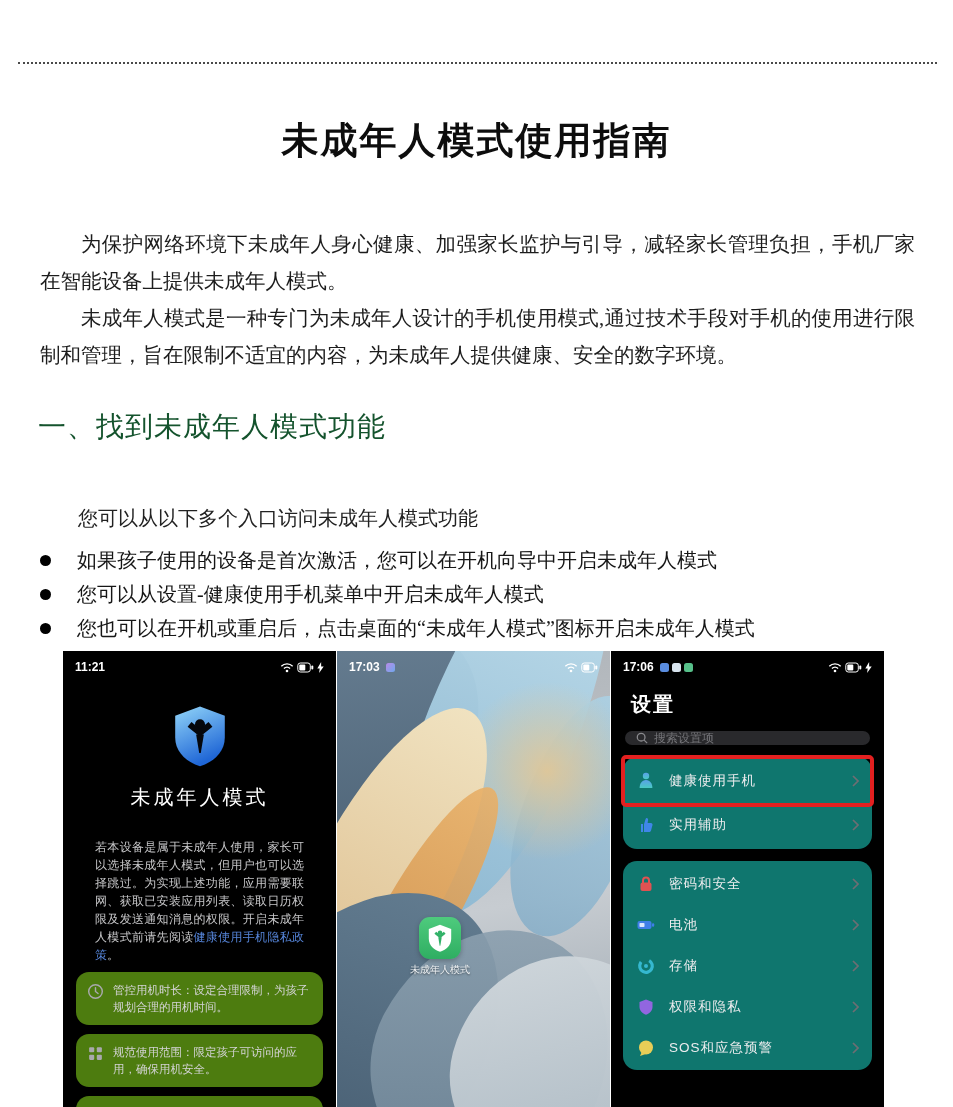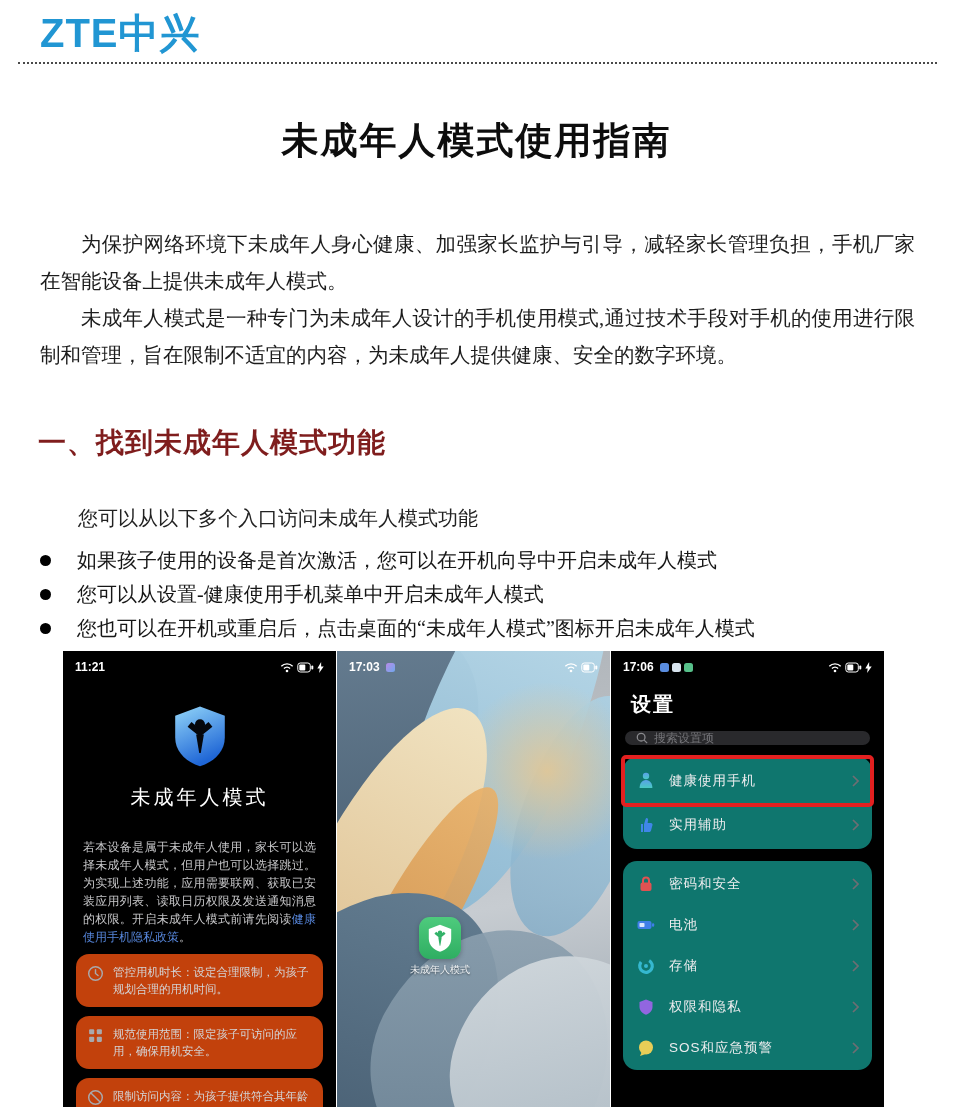--- a/index.html
+++ b/index.html
@@ -17,23 +17,23 @@
   .dotted { position:absolute; left:18px; right:16px; top:62px; border-top:2px dotted #4a4a4a; }
   
   .doc-title {
     position:absolute; left:0; right:0; top:116px; text-align:center;
     font-family:"Liberation Sans", sans-serif; font-weight:bold;
     font-size:37px; color:#0d0d0d; letter-spacing:2px;
   }
   .intro { position:absolute; left:40px; right:38px; top:226px; font-size:20.5px; line-height:37px; color:#1c1c1c; }
   .intro p { text-indent:2em; text-align:justify; }
   .section {
-    position:absolute; left:38px; top:424px;
-    font-family:"Liberation Sans", sans-serif; font-weight:bold;
-    font-size:28px; color:#7f1d1d; letter-spacing:1px;
+    position:absolute; left:38px; top:408px;
+    font-family:"Liberation Sans", sans-serif; font-weight:normal;
+    font-size:28px; color:#14532d; letter-spacing:1px;
   }
   .lead { position:absolute; left:78px; top:505px; font-size:20px; color:#222; }
   .bullets { position:absolute; left:38px; right:40px; top:547px; list-style:none; }
   .bullets li { display:flex; align-items:flex-start; font-size:20px; line-height:27px; margin-bottom:7px; color:#161616; }
   .dot { flex:0 0 11px; width:11px; height:11px; border-radius:50%; background:#000; margin:8px 26px 0 2px; }
   
   .phones { position:absolute; left:63px; top:651px; width:821px; display:flex; gap:1px; }
   .phone { position:relative; width:273px; height:470px; overflow:hidden; background:#000; flex:0 0 273px; }
   .p-status {
     position:relative; z-index:5; height:24px; display:flex; align-items:center;
@@ -45,27 +45,27 @@
   .mini-ics { display:flex; gap:3px; margin-left:6px; }
   .mini-ics i { width:9px; height:9px; border-radius:2.5px; display:block; }
   .time-wrap { display:flex; align-items:center;font-weight:bold; }
   
   .shield-wrap { margin:30px auto 0; width:56px; }
   .p1-title {
     margin-top:13px; text-align:center; color:#fff; font-size:20px; letter-spacing:3px;
     font-family:"Liberation Sans", sans-serif;
   }
   .p1-desc {
-    margin:27px 20px 0; font-size:12px; line-height:18px; color:#c7c7c9;
+    margin:27px 32px 0; font-size:12px; line-height:18px; color:#c7c7c9;
     font-family:Liberation Serif, serif; text-align:justify;
   }
   .p1-desc .link { color:#5584d8; }
   .p1-cards { margin-top:8px; }
   .pcard {
-    background:#c2410c; border-radius:13px; margin:0 13px 9px; padding:10px 11px;
+    background:#4d7c0f; border-radius:13px; margin:0 13px 9px; padding:10px 11px;
     display:flex; gap:9px; align-items:flex-start;
   }
   .pcicon { flex:0 0 17px; margin-top:1px; }
   .pctext { font-family:"Liberation Sans", sans-serif; font-size:11.5px; line-height:16.5px; color:#d4d4d6; }
   
   .phone2 { background:linear-gradient(170deg,#aeb3b8 0%,#bdc2c7 35%,#c7ccd1 55%,#aab3bb 80%,#9ba6b0 100%); }
   .feather { position:absolute; border-radius:50% 50% 50% 50% / 55% 55% 45% 45%; }
   .f1 { left:-70px; top:-40px; width:200px; height:260px; transform:rotate(40deg); background:linear-gradient(135deg,#6b8296,#4a6073); }
   .f2 { left:95px;  top:-150px; width:150px; height:430px; transform:rotate(22deg); background:linear-gradient(180deg,#c3e2f0,#8cb8d2); opacity:.95; }
   .f8 { left:185px; top:40px; width:110px; height:250px; transform:rotate(18deg); background:linear-gradient(#abd2e6,#86aec8); opacity:.85; }
@@ -102,21 +102,20 @@
   .s-ic { flex:0 0 20px; display:flex; }
   .s-label { font-family:"Liberation Sans", sans-serif; font-size:13.5px; color:#ececee; letter-spacing:1px; }
   .chev { margin-left:auto; display:flex; }
   .red-box { position:absolute; left:-2px; right:-2px; top:-4px; bottom:-4px; border:4px solid #e32020; border-radius:5px; pointer-events:none; }
 </style>
 </head>
 <body>
 
 <div class="page">
 
-  <div class="logo">ZTE中兴</div>
   <div class="dotted"></div>
 
   <h1 class="doc-title">未成年人模式使用指南</h1>
 
   <div class="intro">
     <p>为保护网络环境下未成年人身心健康、加强家长监护与引导，减轻家长管理负担，手机厂家在智能设备上提供未成年人模式。</p>
     <p>未成年人模式是一种专门为未成年人设计的手机使用模式,通过技术手段对手机的使用进行限制和管理，旨在限制不适宜的内容，为未成年人提供健康、安全的数字环境。</p>
   </div>
 
   <h2 class="section">一、找到未成年人模式功能</h2>

